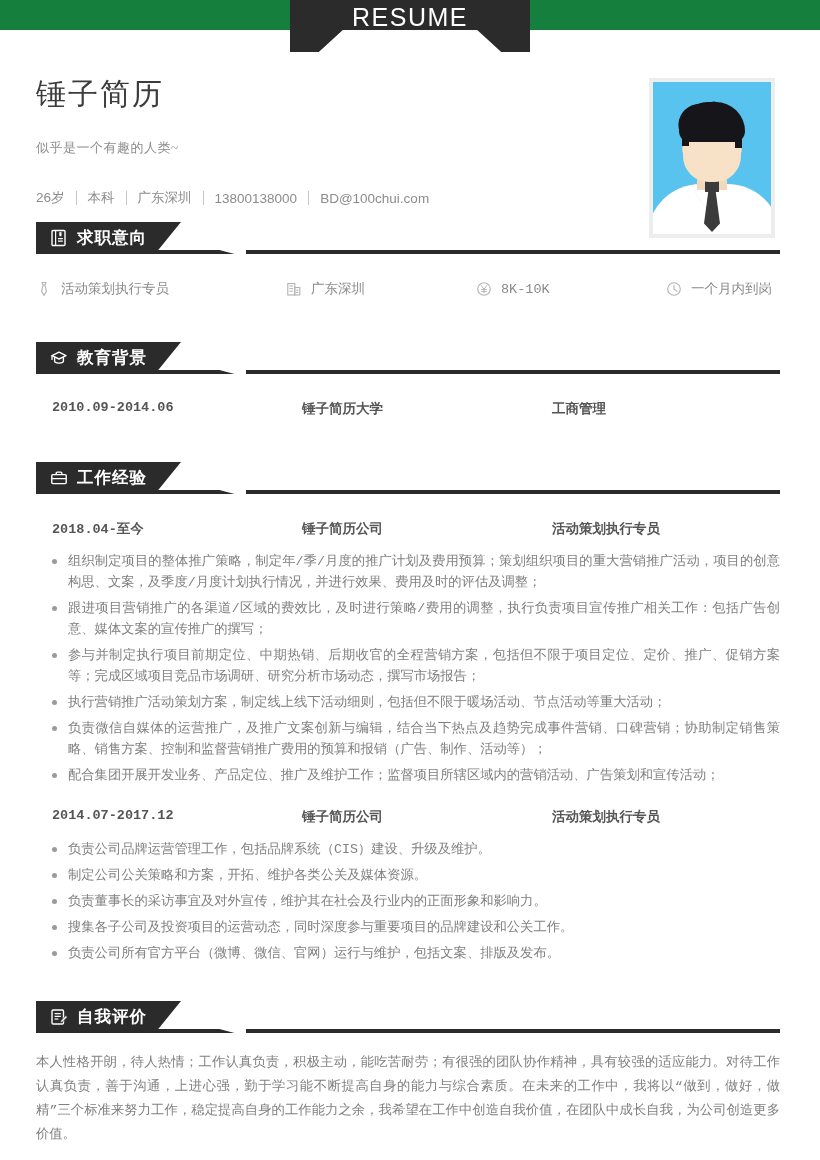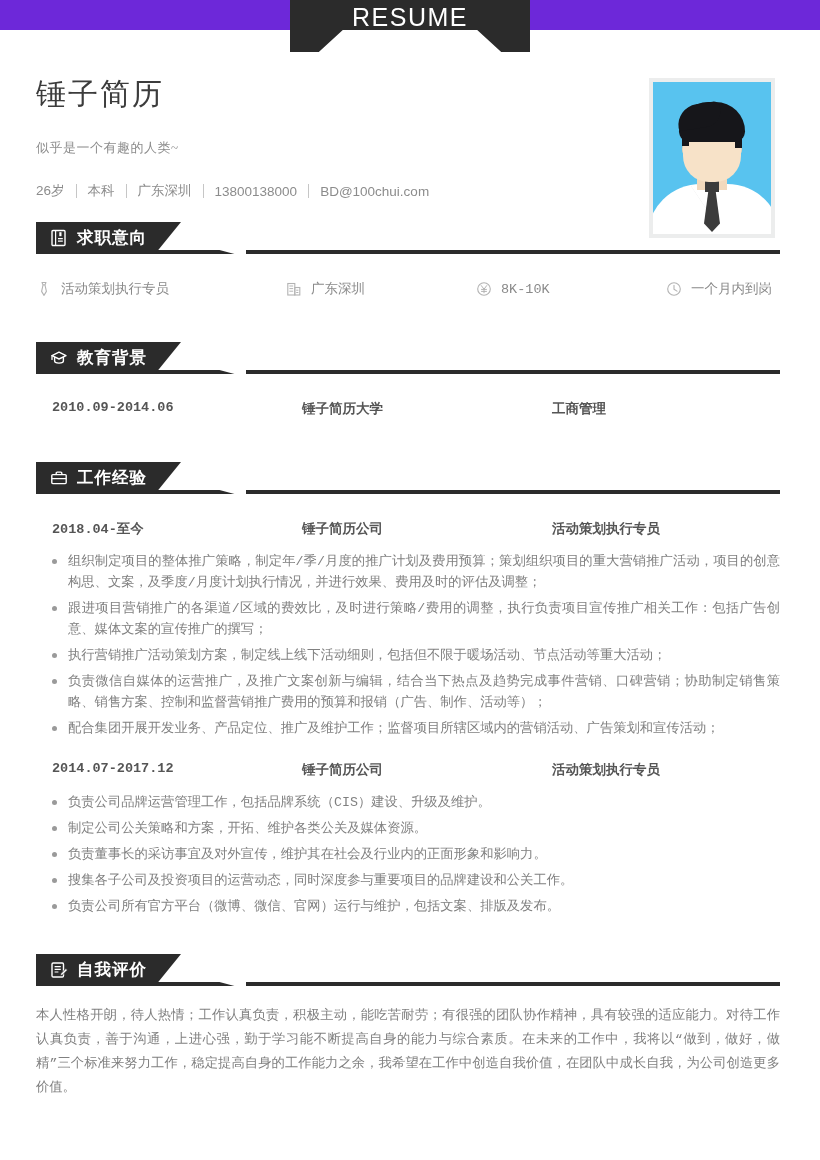--- a/index.html
+++ b/index.html
@@ -9,21 +9,21 @@
     font-family: "Liberation Sans", "DejaVu Sans", sans-serif;
     color: #4a4a4a;
     overflow: hidden;
   }
   .page { position: relative; width: 820px; height: 1160px; background:#fff; }
 
   
   .banner {
     position: relative;
     width: 820px; height: 30px;
-    background: #6d28d9;
+    background: #15803d;
   }
   .banner-tab {
     position: absolute;
     left: 50%; top: 0;
     transform: translateX(-50%);
     width: 240px; height: 52px;
     background: #2b2b2b;
     clip-path: polygon(0 0, 100% 0, 100% 100%, 88% 100%, 78% 57.7%, 22% 57.7%, 12% 100%, 0 100%);
   }
   .banner-title {
@@ -46,21 +46,21 @@
     letter-spacing: 2px;
   }
   .tagline {
     margin-top: 24px;
     font-size: 13px;
     color: #8c8c8c;
     letter-spacing: .5px;
     font-family: Liberation Serif, serif;
   }
   .meta {
-    margin-top: 25px;
+    margin-top: 32px;
     font-size: 13.5px;
     color: #8c8c8c;
     display: flex;
     align-items: center;
   }
   .meta .sep {
     display: inline-block;
     width: 1px; height: 14px;
     background: #c6c6c6;
     margin: 0 11px;
@@ -418,20 +418,21 @@
     </div>
 
     <div class="cols" style="margin-top:26px">
       <div class="c1">2018.04-至今</div>
       <div class="c2">锤子简历公司</div>
       <div class="c3">活动策划执行专员</div>
     </div>
     <ul class="bullets">
       <li>组织制定项目的整体推广策略，制定年/季/月度的推广计划及费用预算；策划组织项目的重大营销推广活动，项目的创意构思、文案，及季度/月度计划执行情况，并进行效果、费用及时的评估及调整；</li>
       <li>跟进项目营销推广的各渠道/区域的费效比，及时进行策略/费用的调整，执行负责项目宣传推广相关工作：包括广告创意、媒体文案的宣传推广的撰写；</li>
+      <li>参与并制定执行项目前期定位、中期热销、后期收官的全程营销方案，包括但不限于项目定位、定价、推广、促销方案等；完成区域项目竞品市场调研、研究分析市场动态，撰写市场报告；</li>
       <li>执行营销推广活动策划方案，制定线上线下活动细则，包括但不限于暖场活动、节点活动等重大活动；</li>
       <li>负责微信自媒体的运营推广，及推广文案创新与编辑，结合当下热点及趋势完成事件营销、口碑营销；协助制定销售策略、销售方案、控制和监督营销推广费用的预算和报销（广告、制作、活动等）；</li>
       <li>配合集团开展开发业务、产品定位、推广及维护工作；监督项目所辖区域内的营销活动、广告策划和宣传活动；</li>
     </ul>
 
     <div class="cols" style="margin-top:22px">
       <div class="c1">2014.07-2017.12</div>
       <div class="c2">锤子简历公司</div>
       <div class="c3">活动策划执行专员</div>
     </div>

